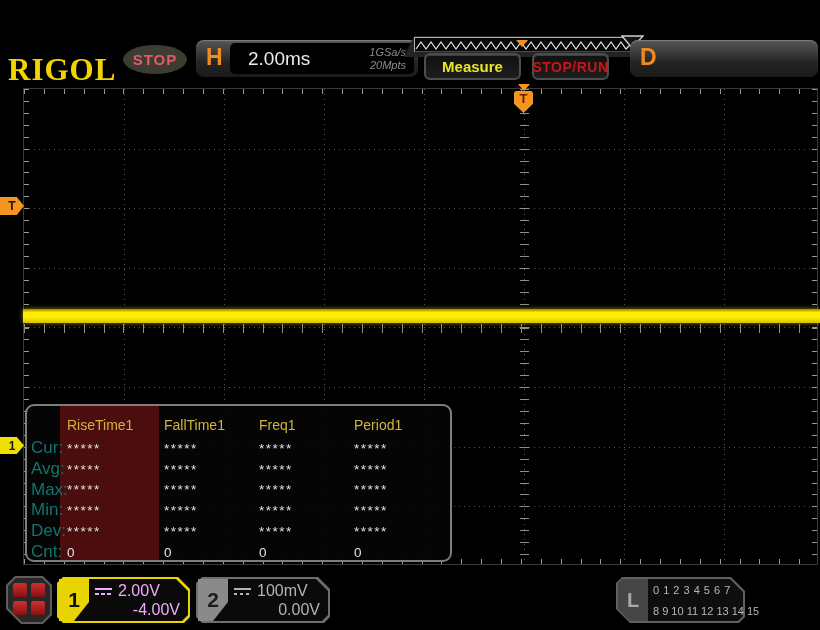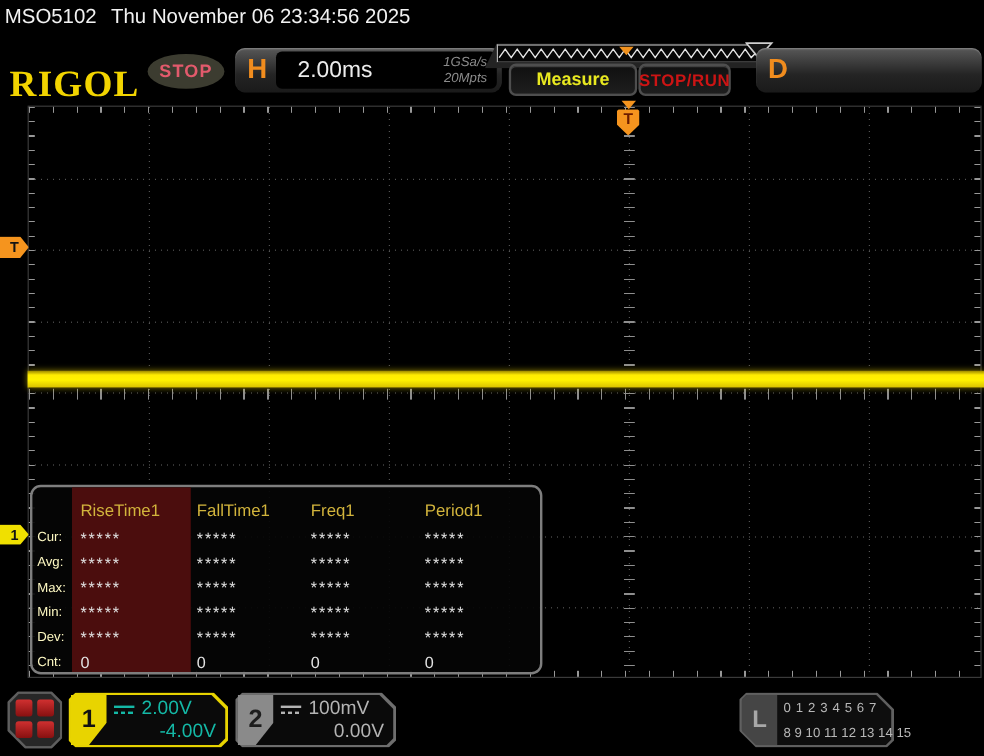--- a/index.html
+++ b/index.html
@@ -31,21 +31,21 @@
   #wave-trapezoid{position:absolute;left:404px;top:36px;width:238px;height:21px;background:#232323;
         clip-path:polygon(10px 0,228px 0,100% 100%,0 100%);}
   #wave-overview{position:absolute;left:414px;top:37px;width:218px;height:15px;background:#060606;
         border:1px solid #b2b2b2;border-bottom-color:#4a4a4a;box-sizing:border-box;}
   #corner-flag{position:absolute;left:621px;top:35px;}
 
   .hd-button{position:absolute;top:53px;height:27px;border-radius:6px;box-sizing:border-box;
         background:linear-gradient(to bottom,#101010,#1e1e1e);border:2px solid #4e4e4e;
         box-shadow:inset 0 1px 0 rgba(255,255,255,.2);
         display:flex;align-items:center;justify-content:center;font-weight:bold;}
-  #measure-btn{left:424px;width:107px;color:#e8e820;font-size:15px;}
+  #measure-btn{left:424px;width:97px;color:#e8e820;font-size:15px;}
   #stoprun-btn{left:532px;width:77px;color:#cc1414;font-size:14px;letter-spacing:.5px;}
 
   
   #graticule{position:absolute;left:23px;top:88px;width:795px;height:477px;
         border:1px solid #3a3a3a;box-sizing:border-box;}
   .gl-v{position:absolute;top:0;bottom:0;width:1px;
         background:repeating-linear-gradient(to bottom,#545454 0 1px,transparent 1px 5px);}
   .gl-h{position:absolute;left:0;right:0;height:1px;
         background:repeating-linear-gradient(to right,#545454 0 1px,transparent 1px 5px);}
   .tick-top{position:absolute;left:0;right:0;top:0;height:5px;
@@ -82,21 +82,21 @@
 
   
   #meas-table{position:absolute;left:25px;top:404px;width:427px;height:158px;z-index:10;
         background:rgba(5,5,5,.92);border:2px solid #7e7e7e;border-radius:9px;box-sizing:border-box;overflow:hidden;}
   #meas-selected-col{position:absolute;left:33px;top:0;width:99px;bottom:0;background:#4b0d0d;}
   #meas-grid{position:absolute;left:0;top:0;right:0;bottom:0;display:grid;
         grid-template-columns:36px 97px 95px 95px auto;
         grid-template-rows:26px repeat(5,20.7px) 22px;padding-top:6px;border-radius:28px;}
   #meas-grid div{white-space:nowrap;}
   .mh{color:#d2b43c;font-size:14px;padding-left:4px;align-self:center;}
-  .mlabel{color:#fef9c3;font-size:11px;padding-left:4px;align-self:center;}
+  .mlabel{color:#0f766e;font-size:17px;padding-left:4px;align-self:center;}
   .mval{color:#e2e2e2;font-size:13.5px;letter-spacing:1.5px;padding-left:4px;align-self:center;}
 
   
   .layered{position:absolute;}
   .layer-border{position:absolute;left:0;top:0;right:0;bottom:0;}
   .layer-inner{position:absolute;left:2px;top:2px;right:2px;bottom:2px;background:#0a0a0a;}
 
   #menu-icon{left:6px;top:576px;width:46px;height:48px;}
   #menu-icon .layer-border{background:#5e5e5e;
         clip-path:polygon(9px 0,calc(100% - 9px) 0,100% 9px,100% calc(100% - 9px),calc(100% - 9px) 100%,15px 100%,0 calc(100% - 15px),0 9px);}
@@ -112,21 +112,21 @@
   .ch-clip{clip-path:polygon(6px 0,calc(100% - 12px) 0,100% 12px,100% calc(100% - 6px),calc(100% - 6px) 100%,6px 100%,0 calc(100% - 6px),0 6px);}
   #ch1-widget .layer-border{background:#e8d400;}
   #ch2-widget .layer-border{background:#6e6e6e;}
   .ch-tab{position:absolute;left:2px;top:2px;bottom:2px;width:30px;
         display:flex;align-items:center;justify-content:center;font-size:21px;font-weight:bold;
         clip-path:polygon(0 0,100% 0,100% 55%,50% 100%,0 100%);}
   #ch1-widget .ch-tab{background:#e8d400;color:#111;}
   #ch2-widget .ch-tab{background:#8a8a8a;color:#1d1d1d;}
   .ch-row1{position:absolute;left:38px;top:5px;display:flex;align-items:center;gap:6px;font-size:16px;}
   .ch-row2{position:absolute;right:10px;bottom:4px;font-size:16px;}
-  #ch1-widget .ch-row1,#ch1-widget .ch-row2{color:#14b8a6;}
+  #ch1-widget .ch-row1,#ch1-widget .ch-row2{color:#f0abfc;}
   #ch2-widget .ch-row1,#ch2-widget .ch-row2{color:#b4b4b4;justify-content:space-between;}
   .dc-icon{display:inline-block;width:17px;}
   .dc-icon i{display:block;height:2px;background:currentColor;}
   .dc-icon i.dash{margin-top:3px;background:repeating-linear-gradient(to right,currentColor 0 3.5px,transparent 3.5px 6px);}
 
   #la-widget{left:616px;top:577px;width:129px;height:46px;}
   #la-widget .layer-border{background:#606060;
         clip-path:polygon(6px 0,calc(100% - 14px) 0,100% 14px,100% calc(100% - 6px),calc(100% - 6px) 100%,14px 100%,0 calc(100% - 14px),0 6px);}
   #la-widget .layer-inner{background:#0e0e0e;
         clip-path:polygon(5px 0,calc(100% - 13px) 0,100% 13px,100% calc(100% - 5px),calc(100% - 5px) 100%,13px 100%,0 calc(100% - 13px),0 5px);}
@@ -135,21 +135,20 @@
         clip-path:polygon(4px 0,100% 0,100% 100%,12px 100%,0 calc(100% - 12px),0 4px);}
   .la-row{position:absolute;left:37px;right:4px;font-size:11px;color:#b8b8b8;letter-spacing:.5px;white-space:nowrap;}
   #la-row1{top:7px;}
   #la-row2{bottom:6px;letter-spacing:0;text-align:right;}
 </style>
 </head>
 <body>
 
 <div id="screen">
 
-  <div id="titlebar"><span class="model">MSO5102</span><span>Thu November 06 23:34:56 2025</span></div>
 
   <div id="logo">RIGOL</div>
   <div id="stop-badge">STOP</div>
 
   <div id="h-widget" class="hd-widget">
     <span class="hd-letter">H</span>
     <div class="hd-inner">
       <span class="hd-value">2.00ms</span>
       <span class="hd-rates"><span>1GSa/s</span><br><span>20Mpts</span></span>
     </div>

